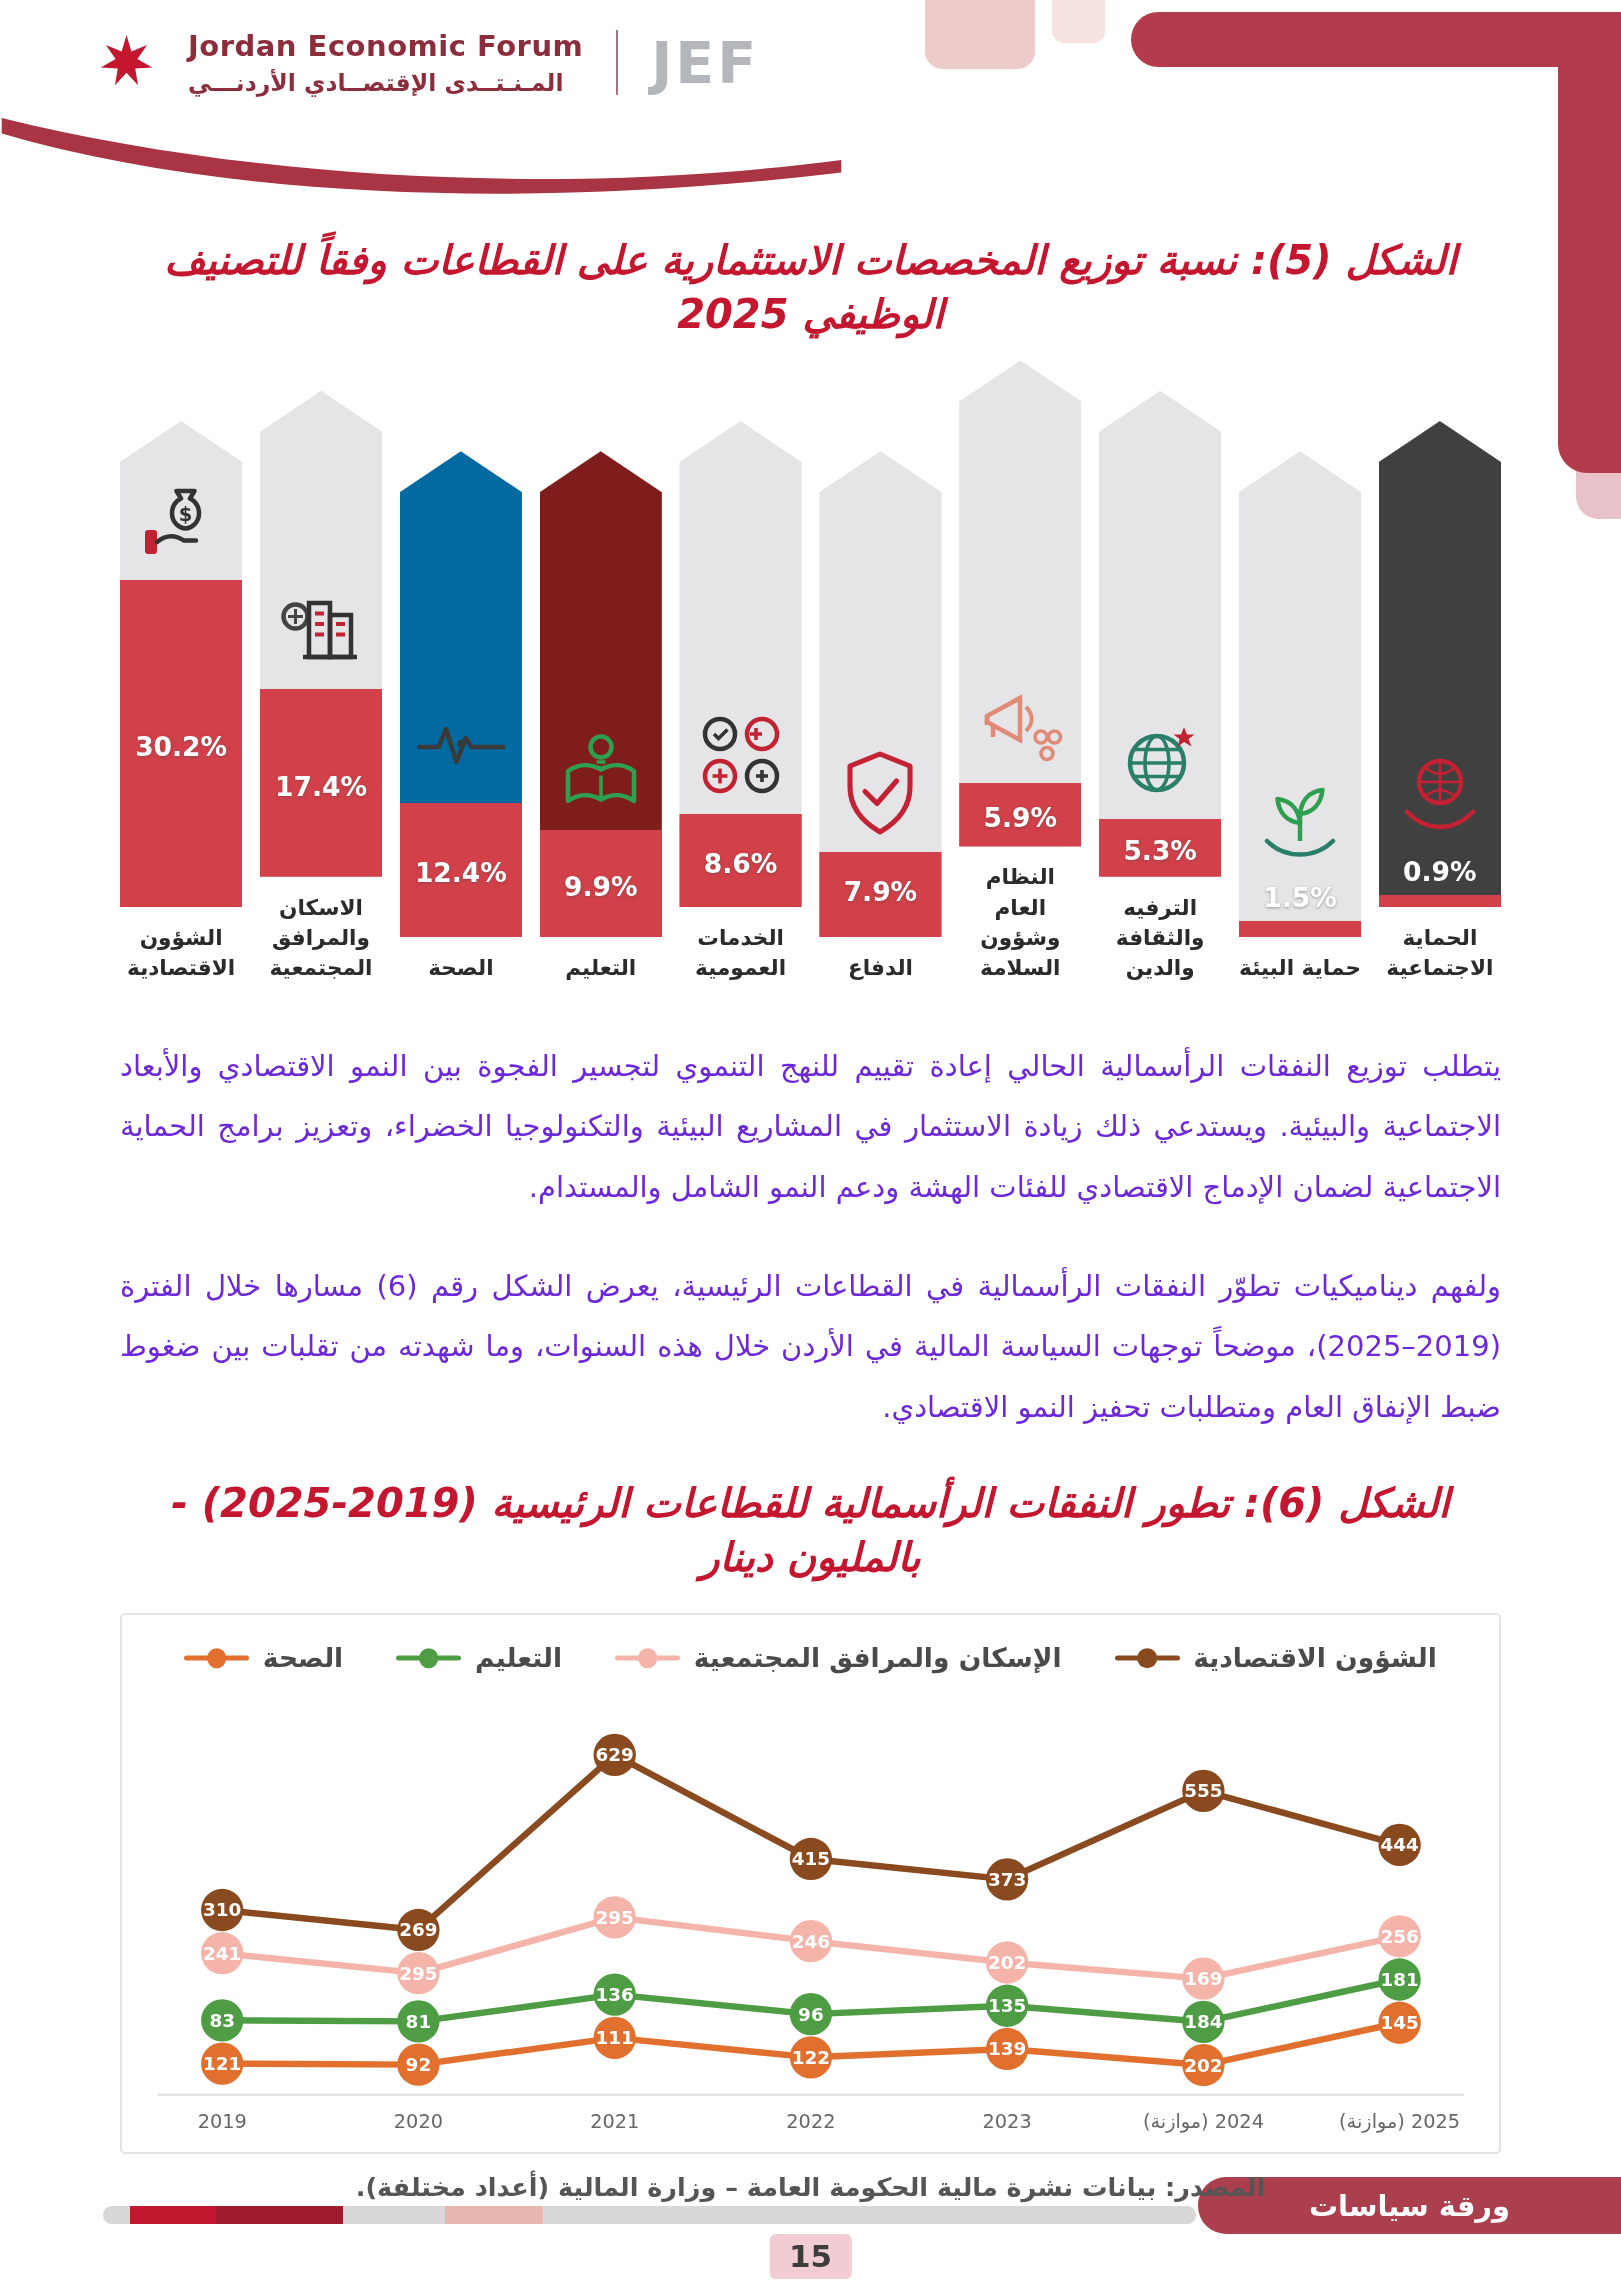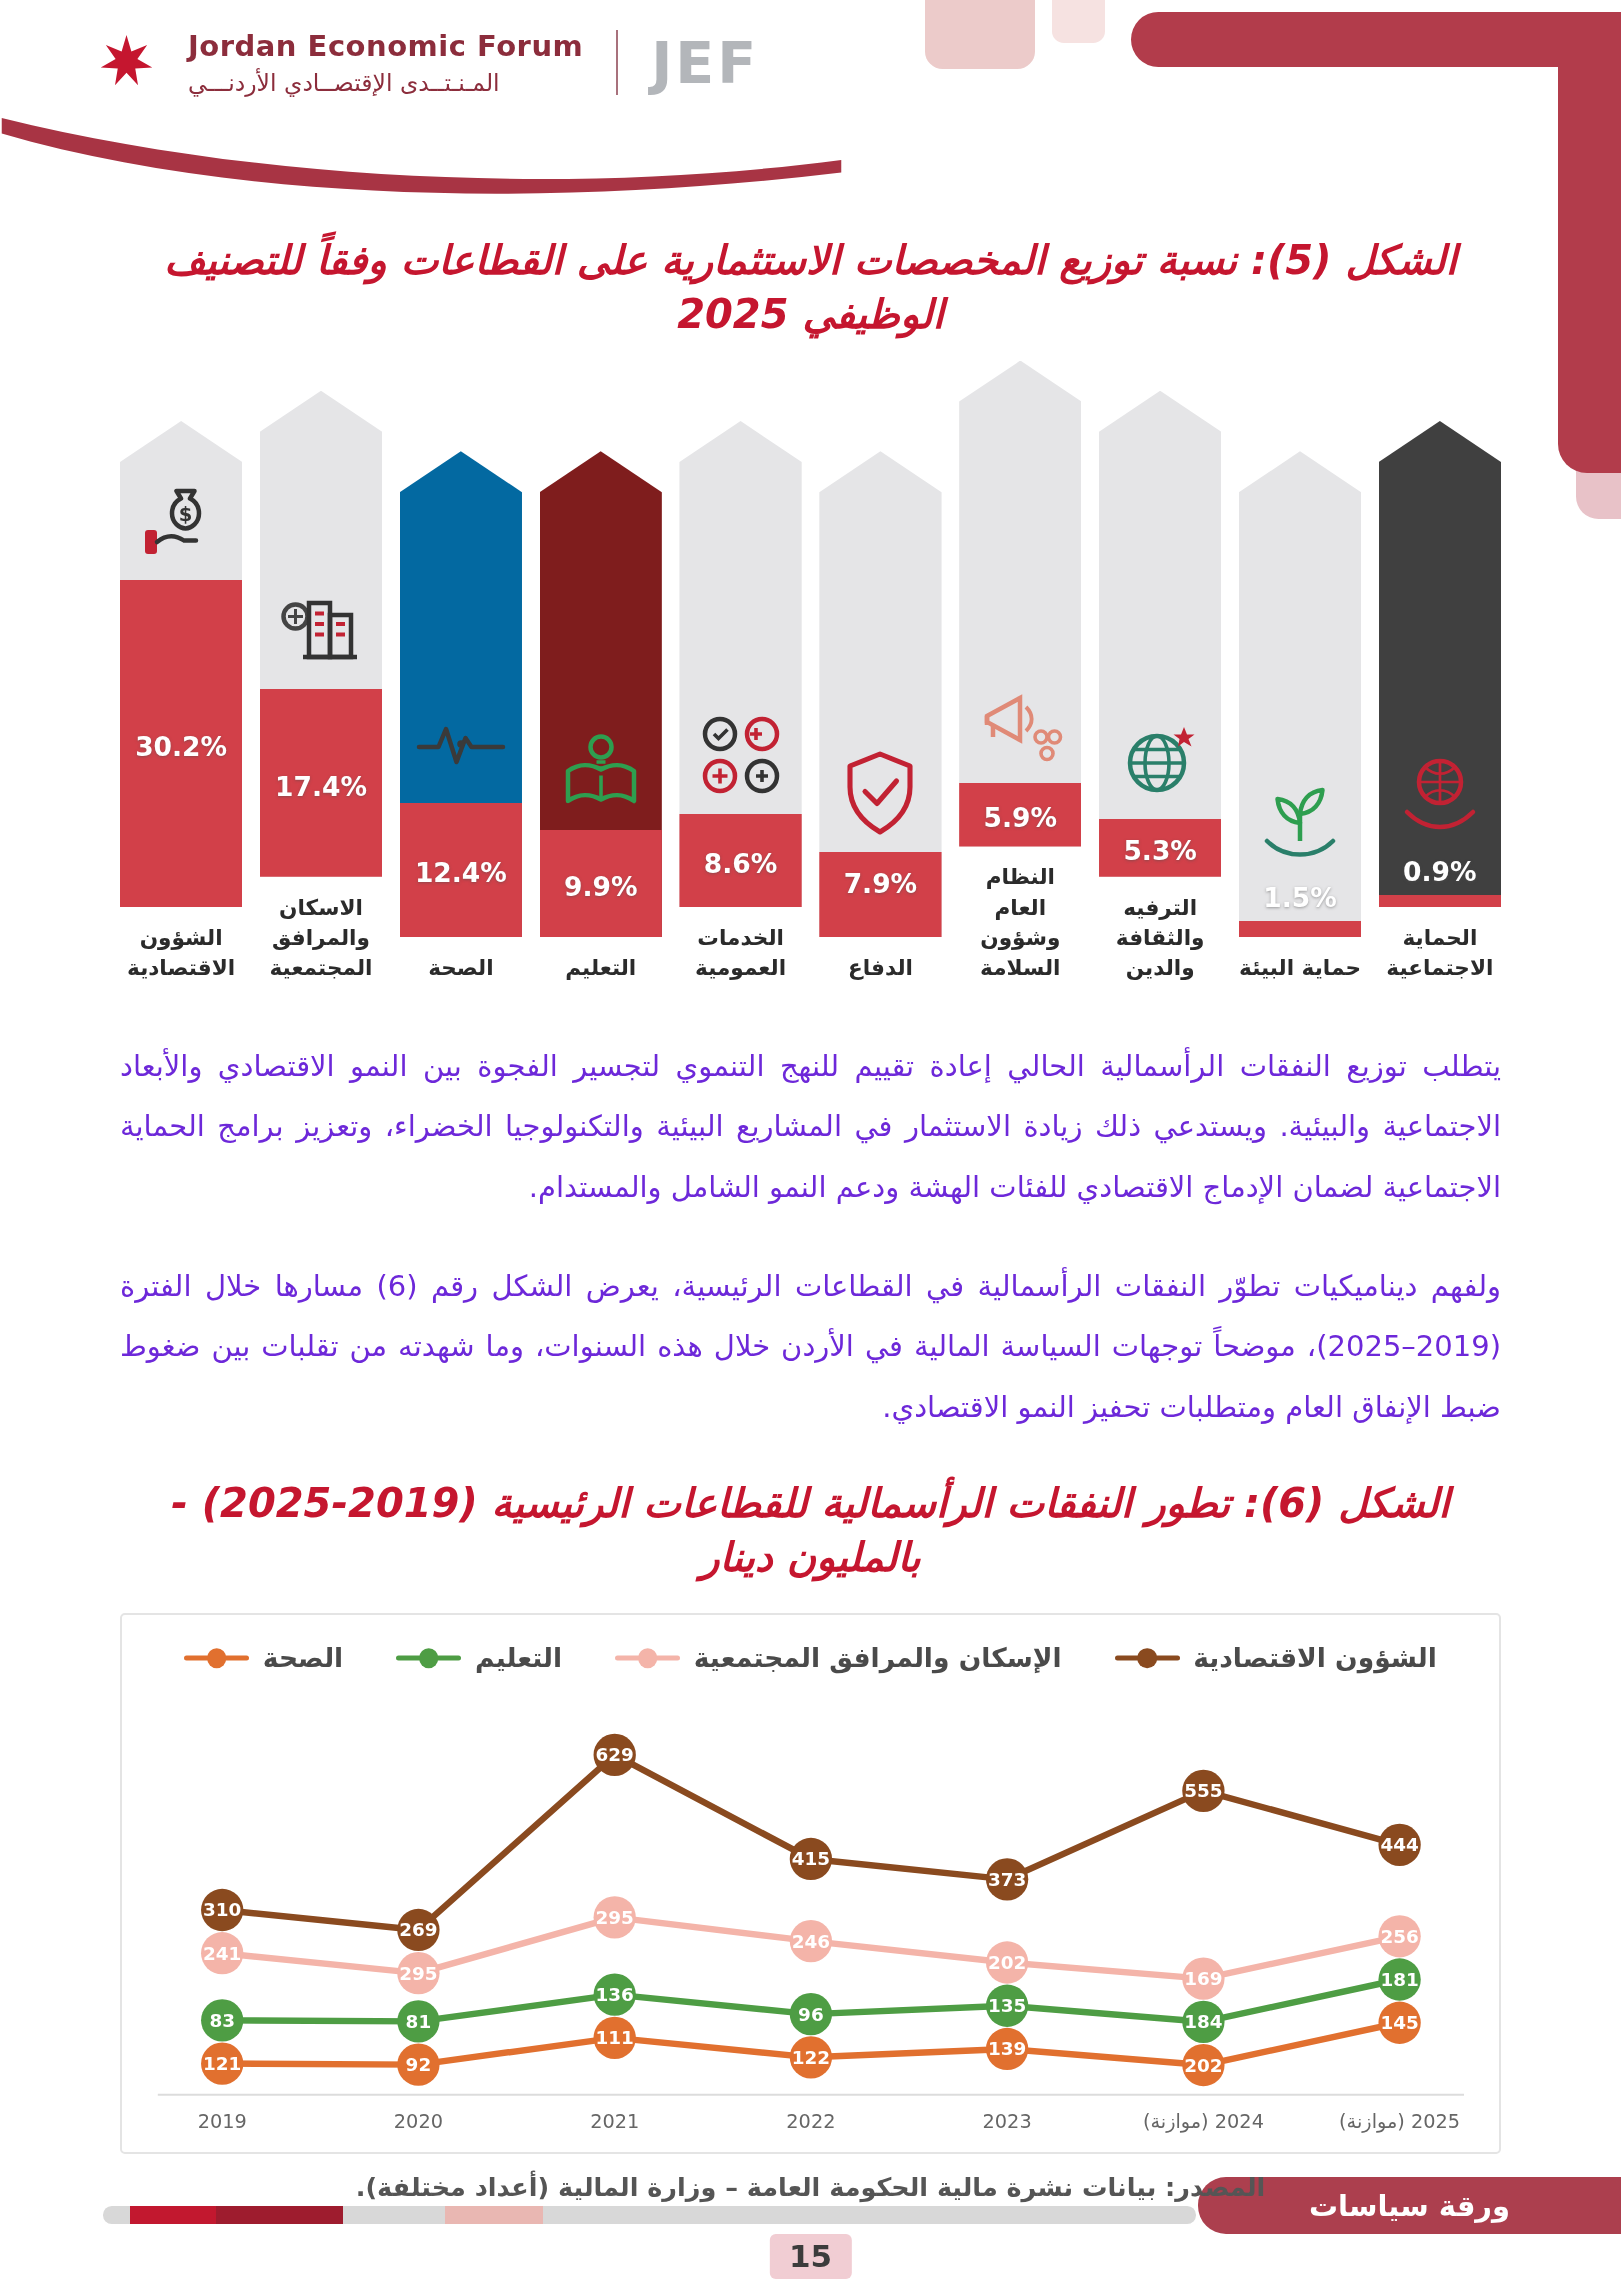--- a/index.html
+++ b/index.html
@@ -19,21 +19,21 @@
   .deco-pink-square { position:absolute; top:0; right:586px; width:110px; height:69px;
     background:#eccbca; border-radius:0 0 17.6px 17.6px; }
   .deco-pink-square2 { position:absolute; top:0; right:516px; width:53px; height:43px;
     background:#f6e2e1; border-radius:0 0 11.8px 11.8px; }
   
   .brand { position:absolute; top:29px; left:98px; display:flex; align-items:center;
     gap:33px; direction:ltr; z-index:3; }
   .brand-star svg { width:57px; height:57px; display:block; margin-top:-3.9px; }
   .brand-names { display:flex; flex-direction:column; }
   .brand-en { color:#8c2d3c; font-size:29px; font-weight:bold; letter-spacing:0.5px; }
-  .brand-ar { color:#8c2d3c; font-size:23.5px; font-weight:normal; margin-top:5.9px; }
+  .brand-ar { color:#8c2d3c; font-size:23.5px; font-weight:bold; margin-top:5.9px; }
   .brand-divider { width:2px; height:65px; background:#a8717c; }
   .brand-mark { font-size:57px; color:#b3b6ba; font-weight:bold; letter-spacing:2.9px; }
   .swoosh { position:absolute; top:114px; left:0; width:843px; height:82px; z-index:1; }
   
   .content { position:relative; padding:233px 120px 0; z-index:2; }
   .fig-title { color:#c5162f; font-size:40px; font-weight:bold; text-align:center;
     line-height:1.35; margin-bottom:19.6px;font-style:italic; }
   
   .bar-chart { display:flex; direction:ltr; gap:17.6px; align-items:flex-end; }
   .bar-col { flex:1; display:flex; flex-direction:column; min-width:0; }
@@ -193,21 +193,21 @@
         </div>
         <div class="bar-col">
           <div class="bar-track" style="background:#e5e5e7">
             <div class="bar-icon" style="bottom:99px">
               <svg viewBox="0 0 60 60" fill="none">
                 <path d="M30 4l20 8v14c0 14-8 23-20 30C18 49 10 40 10 26V12z" stroke="#c22233" stroke-width="3.4" stroke-linejoin="round"></path>
                 <path d="M20 29l8 8 13-15" stroke="#c22233" stroke-width="3.4" stroke-linecap="round" stroke-linejoin="round"></path>
               </svg>
             </div>
             <div class="bar-fill" style="height:85px;background:#d24049"></div>
-            <div class="bar-value" style="bottom:38px">7.9%</div>
+            <div class="bar-value" style="bottom:30px">7.9%</div>
           </div>
           <div class="bar-label">الدفاع</div>
         </div>
         <div class="bar-col">
           <div class="bar-track" style="background:#e5e5e7">
             <div class="bar-icon" style="bottom:77px">
               <svg viewBox="0 0 60 60" fill="none" stroke="#e08a77">
                 <path d="M8 24l22-12v28L8 28z" stroke-width="3"></path>
                 <path d="M8 24v6M12 30v8" stroke-width="3"></path>
                 <path d="M34 18c5 5 5 11 0 16" stroke-width="2.6"></path>

